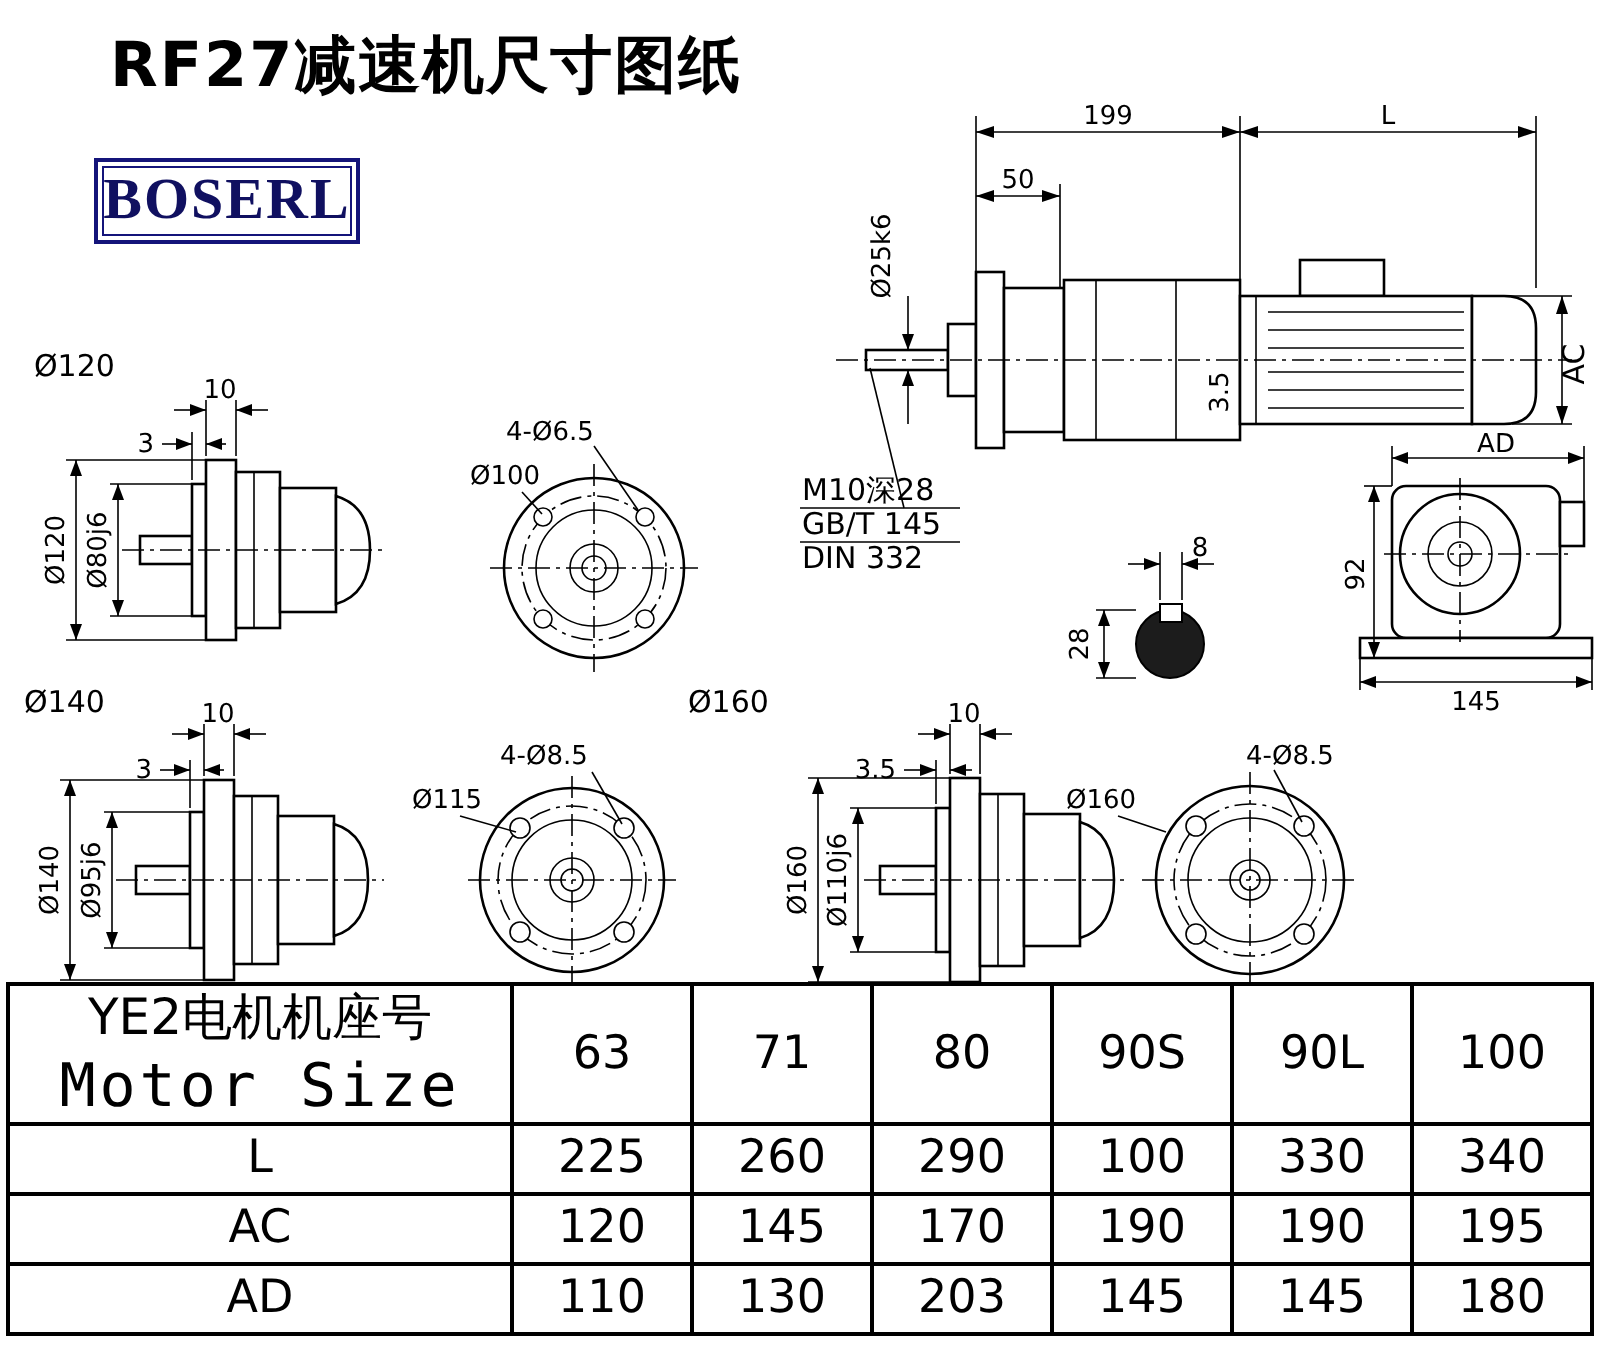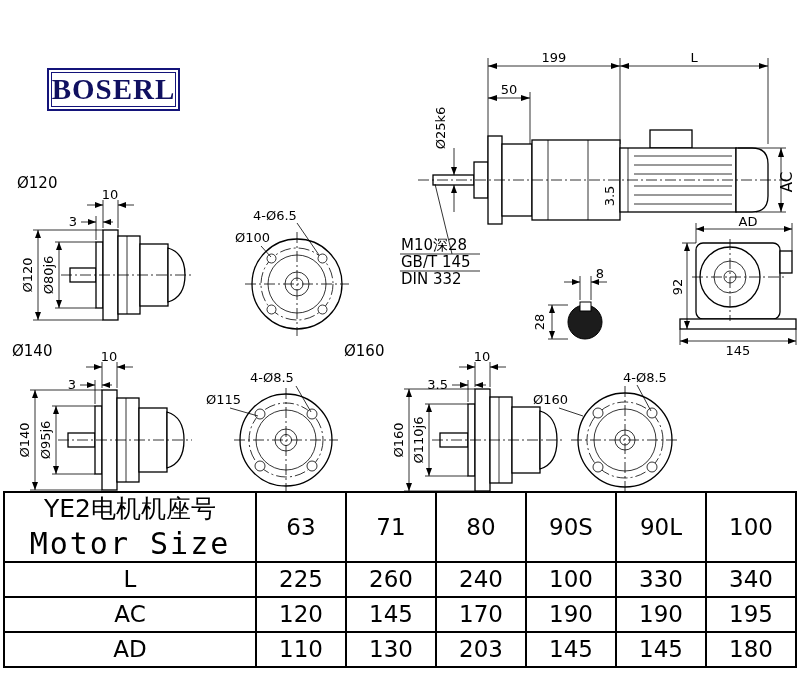--- a/index.html
+++ b/index.html
@@ -1,20 +1,20 @@
 <!DOCTYPE html>
 <html><head>
 <meta charset="utf-8">
 <style>
   * { margin:0; padding:0; box-sizing:border-box; }
   html,body { background:#fff; }
   .sheet { position:relative; width:800px; height:673px; background:#fff; overflow:hidden;
            font-family:"DejaVu Sans","Liberation Sans",sans-serif; color:#000; }
   .title { position:absolute; left:55px; top:12px; font-size:31px; font-weight:bold; letter-spacing:1px; }
-  .logo  { position:absolute; left:47px; top:68px; width:133px; height:43px;
+  .logo  { position:absolute; left:47px; top:79px; width:133px; height:43px;
            border:2px solid #14147a; box-shadow: inset 0 0 0 2px #fff, inset 0 0 0 3px #14147a;
            display:flex; align-items:center; justify-content:center; background:#fff; }
   .logo span { font-family:"Liberation Serif","DejaVu Serif",serif; font-size:29px; font-weight:bold;
            color:#101060; letter-spacing:1px; }
   svg.drawing { position:absolute; overflow:visible; }
   .lnf { stroke:#000; stroke-width:1.3; fill:#fff; }
   .tn  { stroke:#000; stroke-width:0.8; fill:none; }
   .cl  { stroke:#000; stroke-width:0.8; fill:none; stroke-dasharray:11 3 2 3; }
   .ar  { fill:#000; stroke:none; }
   text.dt  { font-family:"DejaVu Sans","Liberation Sans",sans-serif; font-size:13px; fill:#000; }
@@ -24,20 +24,21 @@
                   font-size:23px; height:35px; padding:0; }
   .dim-table tr.hdr td { height:64px; }
   .dim-table .cn { font-size:25px; line-height:1.3; }
   .dim-table .en { font-size:30px; font-family:"DejaVu Sans Mono","Liberation Mono",monospace; letter-spacing:2px; }
 </style>
 </head>
 <body>
 
 <div class="sheet">
 
+  <div class="title">RF27减速机尺寸图纸</div>
   <div class="logo">
     <span>BOSERL</span>
   </div>
 
   <svg class="drawing" style="left:388px;top:50px" width="410" height="245" viewBox="0 0 410 245">
     <g>
       <line class="tn" x1="100" y1="8" x2="100" y2="120"></line>
       <line class="tn" x1="232" y1="8" x2="232" y2="94"></line>
       <line class="tn" x1="380" y1="8" x2="380" y2="94"></line>
       <line class="tn" x1="100" y1="16" x2="380" y2="16"></line>
@@ -366,21 +367,21 @@
         <td>71</td>
         <td>80</td>
         <td>90S</td>
         <td>90L</td>
         <td>100</td>
       </tr>
       <tr>
         <td>L</td>
         <td>225</td>
         <td>260</td>
-        <td>240</td>
+        <td>290</td>
         <td>100</td>
         <td>330</td>
         <td>340</td>
       </tr>
       <tr>
         <td>AC</td>
         <td>120</td>
         <td>145</td>
         <td>170</td>
         <td>190</td>

